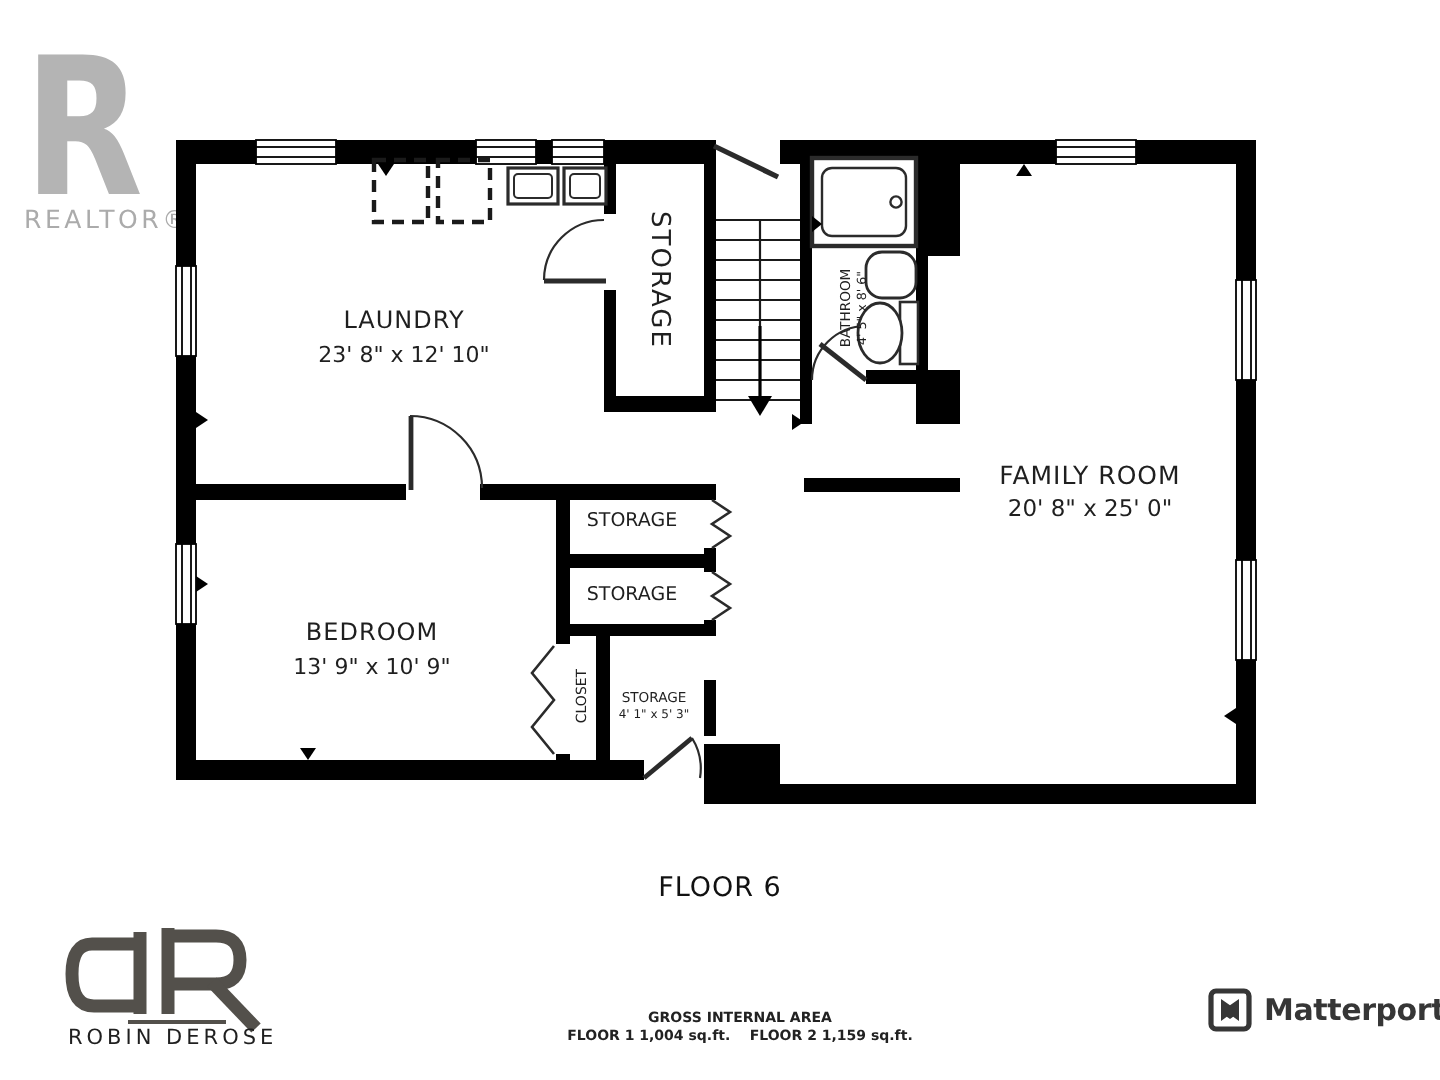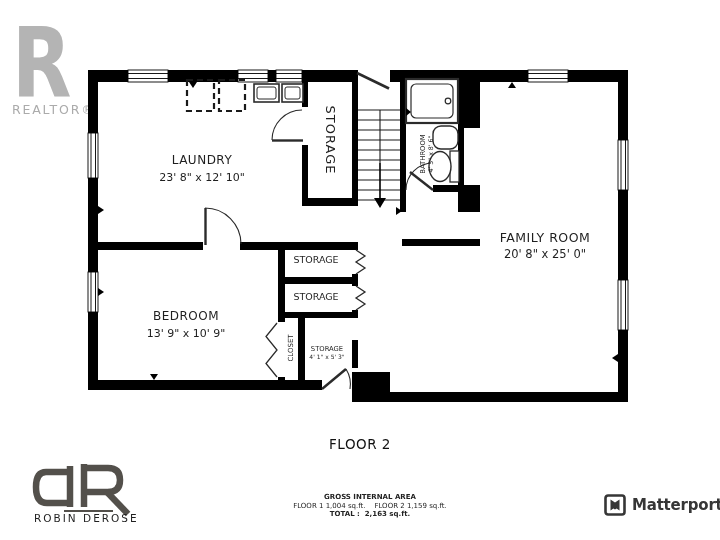--- a/index.html
+++ b/index.html
@@ -5,23 +5,23 @@
   html,body{margin:0;padding:0;background:#ffffff;}
   .canvas{position:relative;width:720px;height:540px;background:#ffffff;overflow:hidden;
           font-family:"DejaVu Sans","Liberation Sans",sans-serif;}
   .abs{position:absolute;}
   svg text{font-family:"DejaVu Sans","Liberation Sans",sans-serif;fill:#1f1f1f;}
   .realtor-r{display:inline-block;font-size:84px;font-weight:bold;color:#b4b4b4;
              line-height:1;transform:scale(0.92,1.14);transform-origin:top left;}
   .realtor-label{font-size:12.5px;letter-spacing:1.8px;color:#ababab;margin-top:2px;}
   .floor-title{left:0;right:0;top:436px;text-align:center;font-size:13.5px;
                letter-spacing:0.5px;color:#111;}
-  .summary{left:0;right:0;top:493px;text-align:center;color:#222;padding-left:20px;}
+  .summary{left:0;right:0;top:505px;text-align:center;color:#222;padding-left:20px;}
   .summary .l1{font-size:7px;font-weight:bold;line-height:8.5px;}
-  .summary .l2{font-size:7px;font-weight:normal;line-height:8.5px;white-space:pre;text-align:center;}
+  .summary .l2{font-size:7px;font-weight:bold;line-height:8.5px;white-space:pre;text-align:center;}
   .summary .l3{font-size:7px;font-weight:bold;line-height:8.5px;white-space:pre;}
   .summary .l4{font-size:7px;color:#9a9a9a;line-height:9.5px;letter-spacing:0.2px;}
   .mp{left:604px;top:494px;display:flex;align-items:center;gap:6px;}
   .mp-text{font-size:15px;font-weight:bold;color:#363636;letter-spacing:-0.2px;}
 </style>
 </head>
 <body>
 
 <div class="canvas">
 
@@ -156,26 +156,25 @@
       <text x="316" y="263" font-size="9.5" text-anchor="middle">STORAGE</text>
       <text x="316" y="300" font-size="9.5" text-anchor="middle">STORAGE</text>
 
       <text x="293" y="348" font-size="7" text-anchor="middle" transform="rotate(-90 293 348)">CLOSET</text>
 
       <text x="327" y="351" font-size="6.8" text-anchor="middle">STORAGE</text>
       <text x="327" y="359" font-size="6" text-anchor="middle">4' 1" x 5' 3"</text>
     </g>
   </svg>
 
-  <div class="abs floor-title">FLOOR 2</div>
+  <div class="abs floor-title">FLOOR 6</div>
 
   <div class="abs summary">
     <div class="l1">GROSS INTERNAL AREA</div>
     <div class="l2">FLOOR 1 1,004 sq.ft.    FLOOR 2 1,159 sq.ft.</div>
-    <div class="l3">TOTAL :  2,163 sq.ft.</div>
   </div>
 
   <svg class="abs" style="left:0;top:450px;" width="170" height="80" viewBox="0 0 170 80">
     <g stroke="#53504b" stroke-width="6.5" fill="none">
       <path d="M70 16 V57"></path>
       <path d="M70 22 H46 Q36 22 36 37 Q36 53 47 53 H70"></path>
       <path d="M84 14 V57"></path>
       <path d="M84 18 H108 Q120 18 120 30 Q120 42 108 42 H84"></path>
       <path d="M106 41 L128 64"></path>
     </g>

